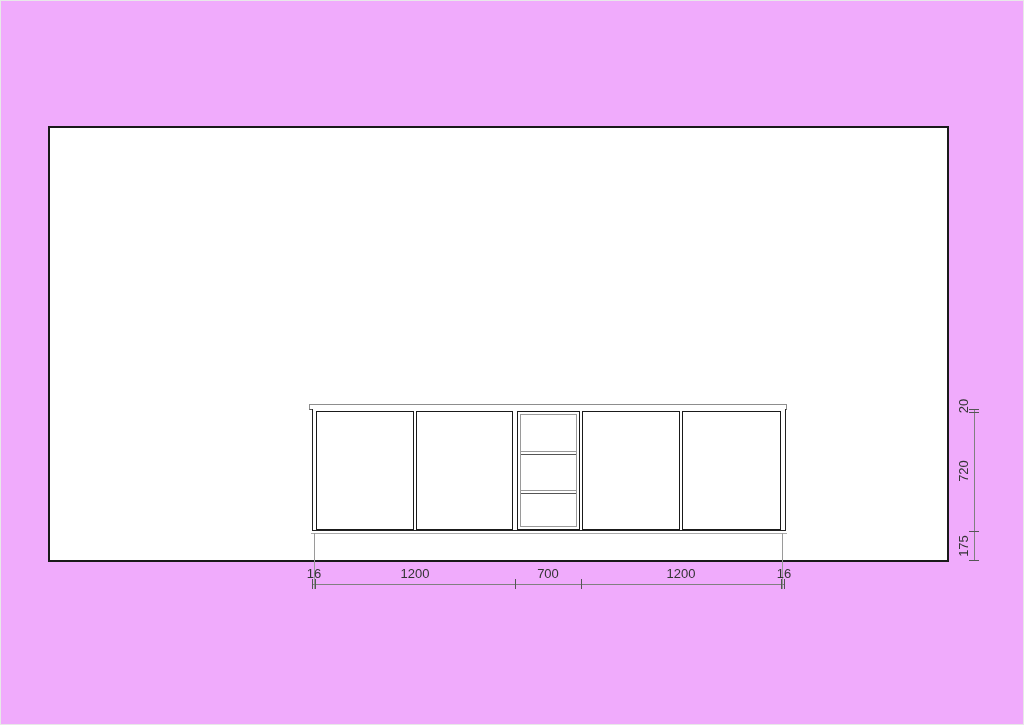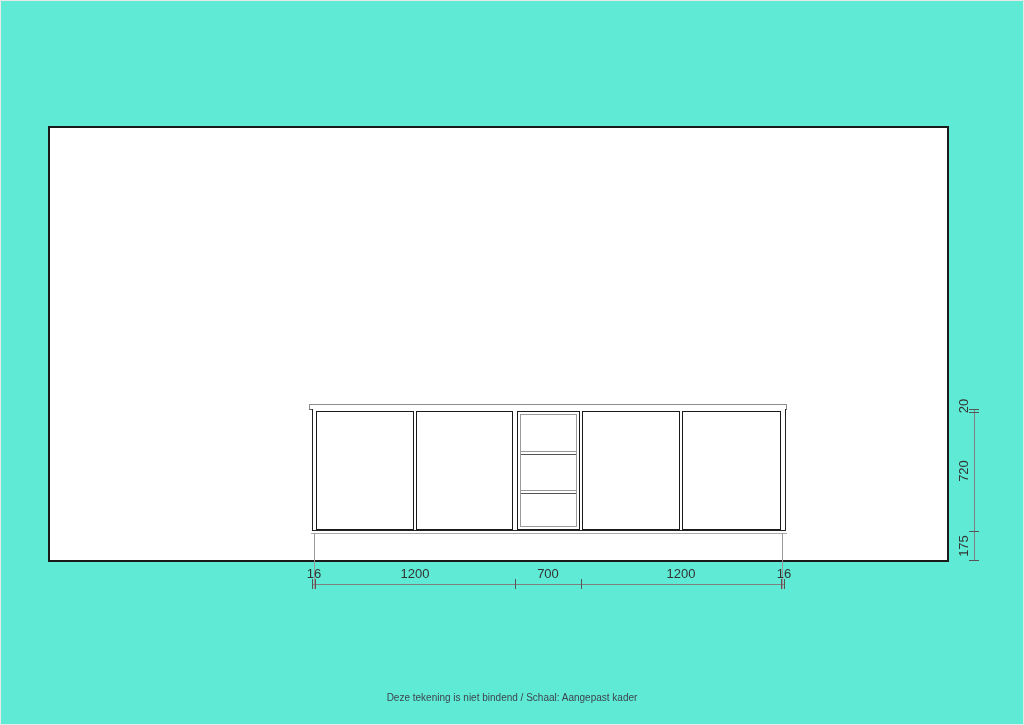--- a/index.html
+++ b/index.html
@@ -2,21 +2,21 @@
 <html><head>
 <meta charset="utf-8">
 <style>
   * { margin: 0; padding: 0; box-sizing: border-box; }
   html, body { background: #ffffff; }
   body { font-family: "Liberation Sans", sans-serif; }
   .page {
     position: relative;
     width: 1024px;
     height: 725px;
-    background: #5eead4;
+    background: #f0abfc;
     border: 1px solid #e8e8e8;
     overflow: hidden;
   }
   
   .wall-outline {
     position: absolute;
     left: 47px; top: 125px;
     width: 901px; height: 436px;
     border: 2px solid #1a1a1a;
     background: #ffffff;
@@ -185,15 +185,14 @@
   <div class="vdim-line"></div>
   <div class="vdim-tick vt-0"></div>
   <div class="vdim-tick vt-1"></div>
   <div class="vdim-tick vt-2"></div>
   <div class="vdim-tick vt-3"></div>
 
   <div class="vdim-label vl-20">20</div>
   <div class="vdim-label vl-720">720</div>
   <div class="vdim-label vl-175">175</div>
 
-  <div class="footer-note">Deze tekening is niet bindend / Schaal: Aangepast kader</div>
 
 </div>
 
 </body></html>

